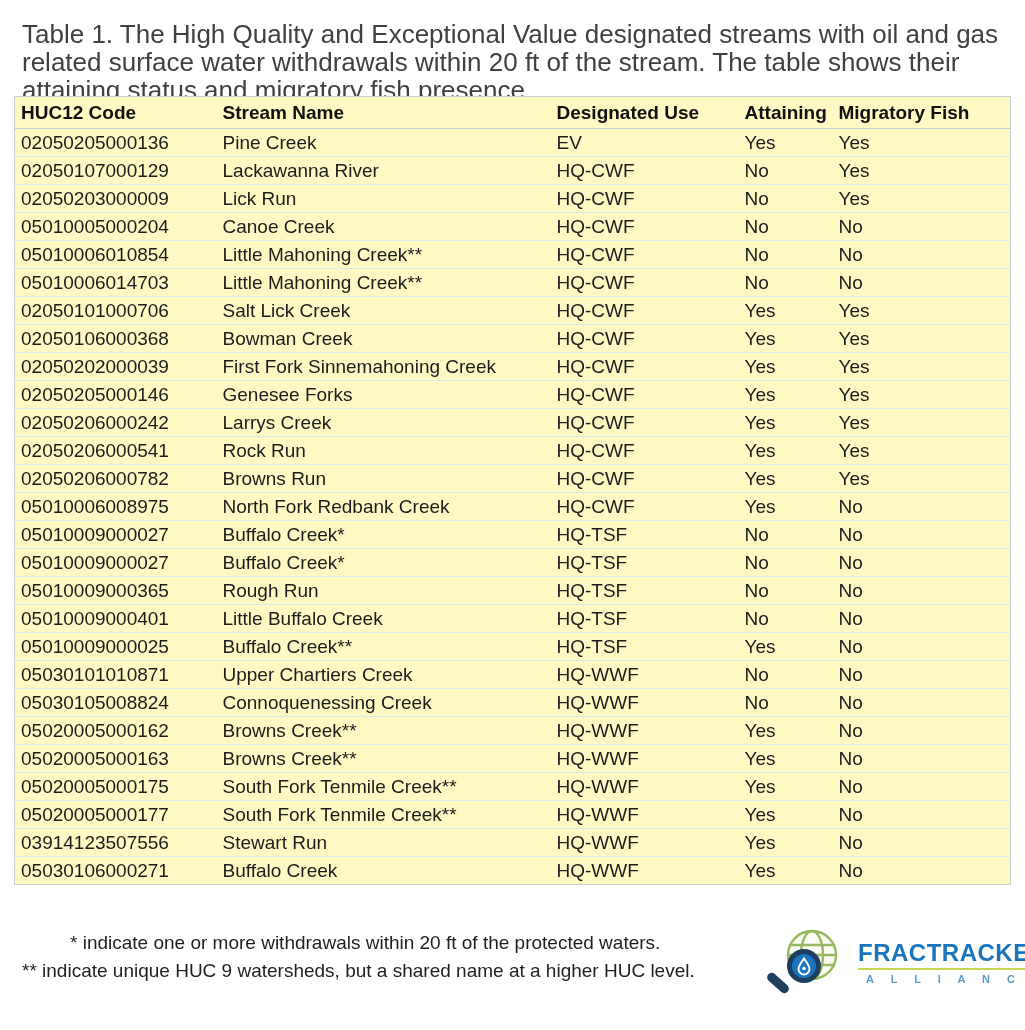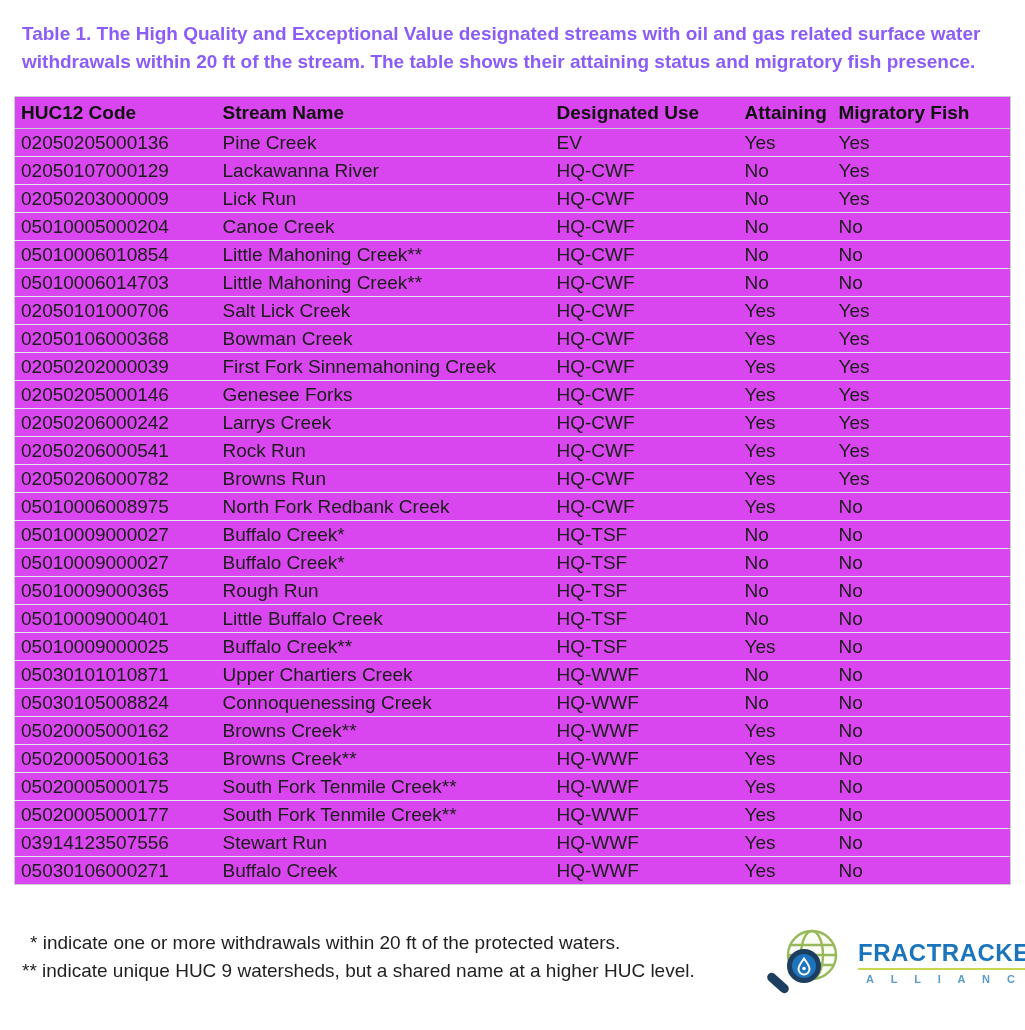--- a/index.html
+++ b/index.html
@@ -10,34 +10,33 @@
     font-family: "Liberation Sans", "DejaVu Sans", sans-serif;
     color: #1c1c1c;
     overflow: hidden;
   }
 
   .caption {
     position: absolute;
     left: 22px;
     top: 20px;
     width: 978px;
-    font-size: 19px;
+    font-size: 26px;
     line-height: 28px;
-    color: #8b5cf6;
-    font-weight: bold;
+    color: #404040;
   }
 
   table.streams {
     position: absolute;
     left: 14px;
     top: 96px;
     width: 996px;
     border-collapse: collapse;
     border: 1px solid #c9ced2;
-    background: #d946ef;
+    background: #fef9c3;
     table-layout: fixed;
   }
   table.streams th, table.streams td {
     text-align: left;
     vertical-align: middle;
     font-size: 19px;
     white-space: nowrap;
     overflow: hidden;
   }
   table.streams thead th {
@@ -60,21 +59,21 @@
   table.streams th:first-child, table.streams td:first-child { padding-left: 6px; }
 
   .footnotes {
     position: absolute;
     left: 22px;
     top: 929px;
     font-size: 19px;
     line-height: 28px;
     color: #1f1f1f;
   }
-  .footnotes .fn1 { padding-left: 8px; }
+  .footnotes .fn1 { padding-left: 8px; margin-left: 40px; }
 
   .logo {
     position: absolute;
     left: 766px;
     top: 928px;
     display: flex;
     align-items: center;
     gap: 8px;
   }
   .logo-mark { width: 84px; height: 70px; flex: 0 0 auto; }

